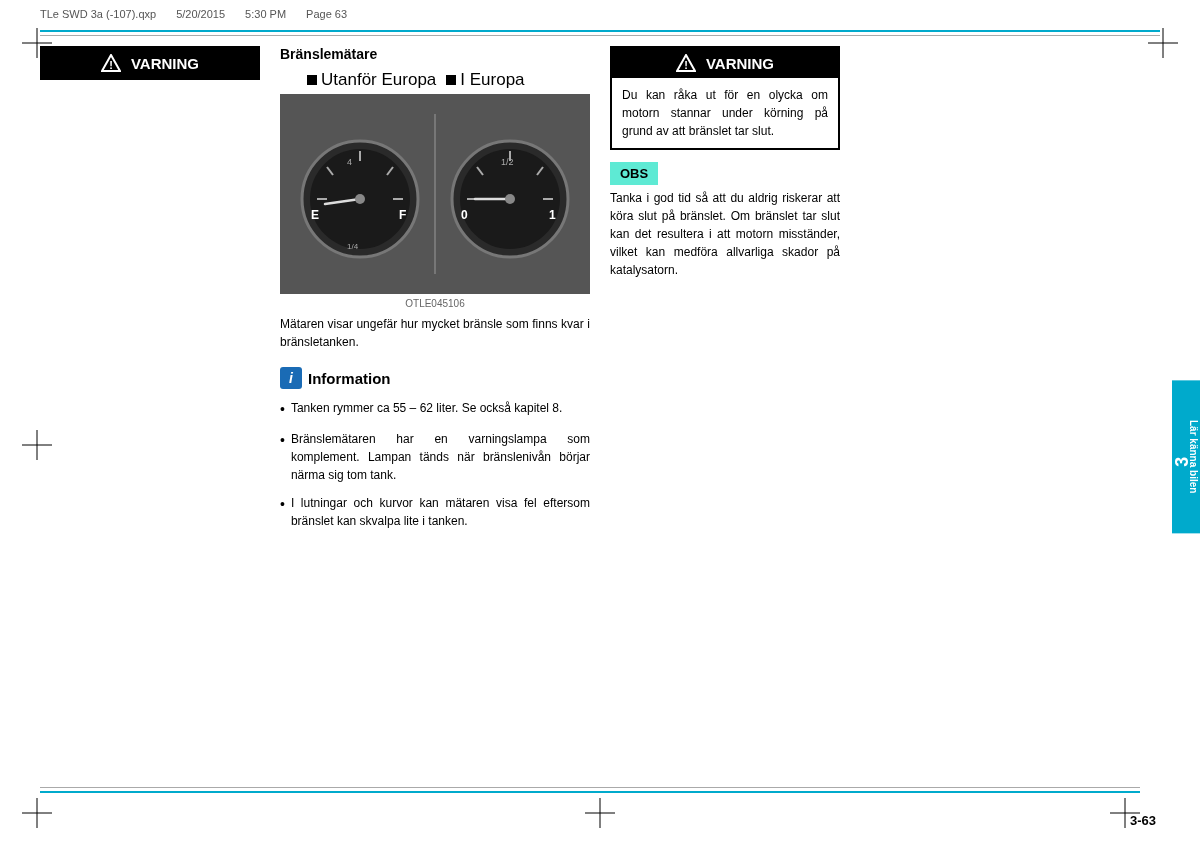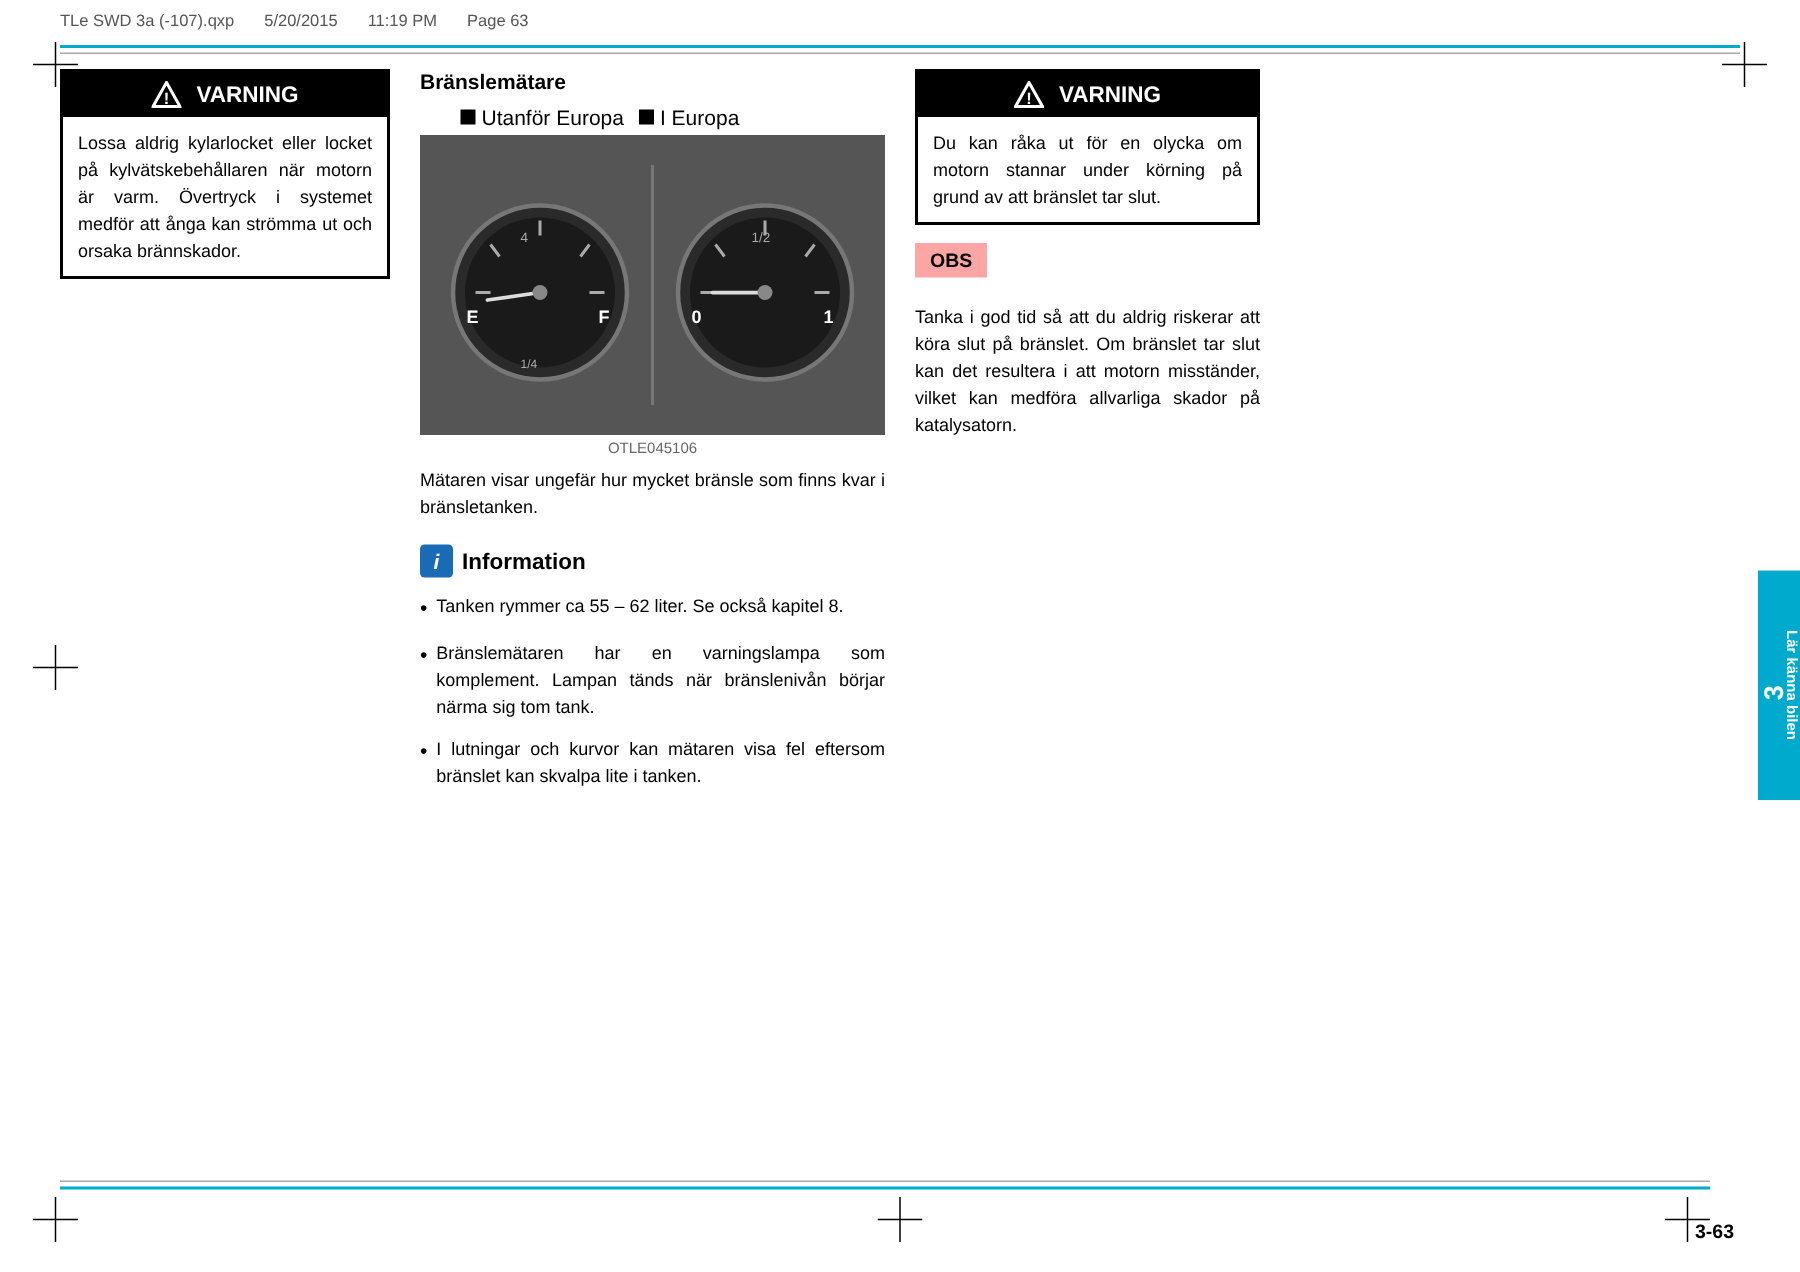--- a/index.html
+++ b/index.html
@@ -102,40 +102,40 @@
     }
     .warning-body {
       padding: 8px 10px;
       font-size: 12px;
       text-align: justify;
       line-height: 1.5;
     }
 
     
     .obs-box {
-      background: #fca5a5;
+      background: #5eead4;
       padding: 4px 10px;
-      margin-bottom: 17px;
+      margin-bottom: 4px;
       display: inline-block;
       font-weight: bold;
       font-size: 13px;
     }
 
     
     .section-title {
       font-weight: bold;
       font-size: 14px;
       margin-bottom: 8px;
     }
 
     .gauge-labels {
       display: flex;
       gap: 10px;
       margin-bottom: 4px;
-      font-size: 14px;
+      font-size: 17px;
       padding-left: 27px;
     }
     .gauge-label {
       display: flex;
       align-items: center;
       gap: 4px;
     }
     .gauge-label-square {
       width: 10px;
       height: 10px;
@@ -246,21 +246,21 @@
       line-height: 1.5;
     }
   </style>
 </head>
 <body>
 
 <div class="page-header">
   <div class="left">
     <span>TLe SWD 3a (-107).qxp</span>
     <span>5/20/2015</span>
-    <span>11:19 PM</span>
+    <span>5:30 PM</span>
     <span>Page 63</span>
   </div>
   <div style="width:80px;height:1px;"></div>
 </div>
 
 <div style="position:absolute;top:28px;left:22px;width:30px;height:30px;">
   <svg width="30" height="30">
       <line x1="15" y1="0" x2="15" y2="30" stroke="#000" stroke-width="1"></line>
       <line x1="0" y1="15" x2="30" y2="15" stroke="#000" stroke-width="1"></line>
     </svg>
@@ -280,23 +280,20 @@
   <div class="left-col">
     <div class="warning-box">
       <div class="warning-header">
         <span style="display:inline-flex;align-items:center;margin-right:4px;">
           <svg width="20" height="18" viewBox="0 0 20 18">
             <polygon points="10,1 19,17 1,17" fill="none" stroke="#fff" stroke-width="2"></polygon>
             <text x="10" y="15" text-anchor="middle" fill="#fff" font-size="11" font-weight="bold">!</text>
           </svg>
         </span>
         <span>VARNING</span>
-      </div>
-      <div class="warning-body">
-        <span>Lossa aldrig kylarlocket eller locket på kylvätskebehållaren när motorn är varm. Övertryck i systemet medför att ånga kan strömma ut och orsaka brännskador.</span>
       </div>
     </div>
 
     <div style="position:absolute;left:22px;top:430px;width:30px;height:30px;">
       <svg width="30" height="30">
           <line x1="15" y1="0" x2="15" y2="30" stroke="#000" stroke-width="1"></line>
           <line x1="0" y1="15" x2="30" y2="15" stroke="#000" stroke-width="1"></line>
         </svg>
     </div>
   </div>

